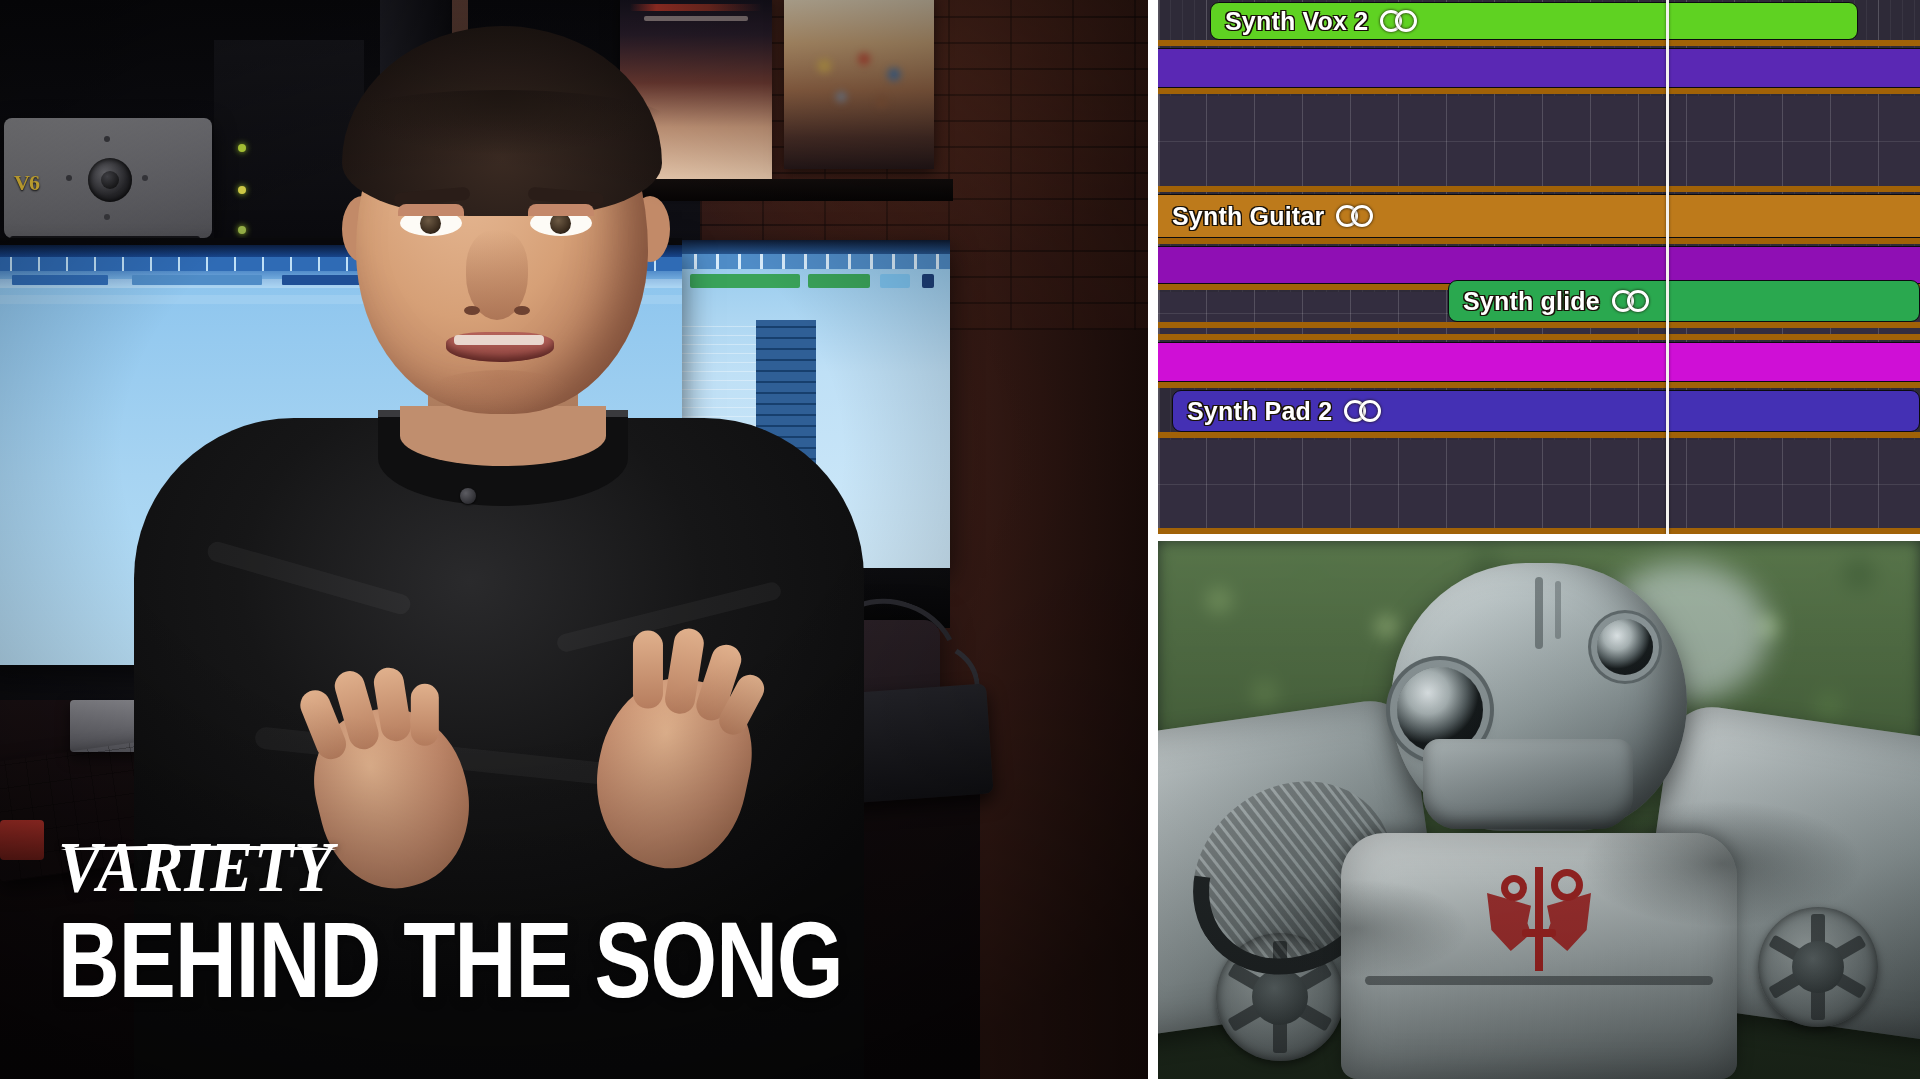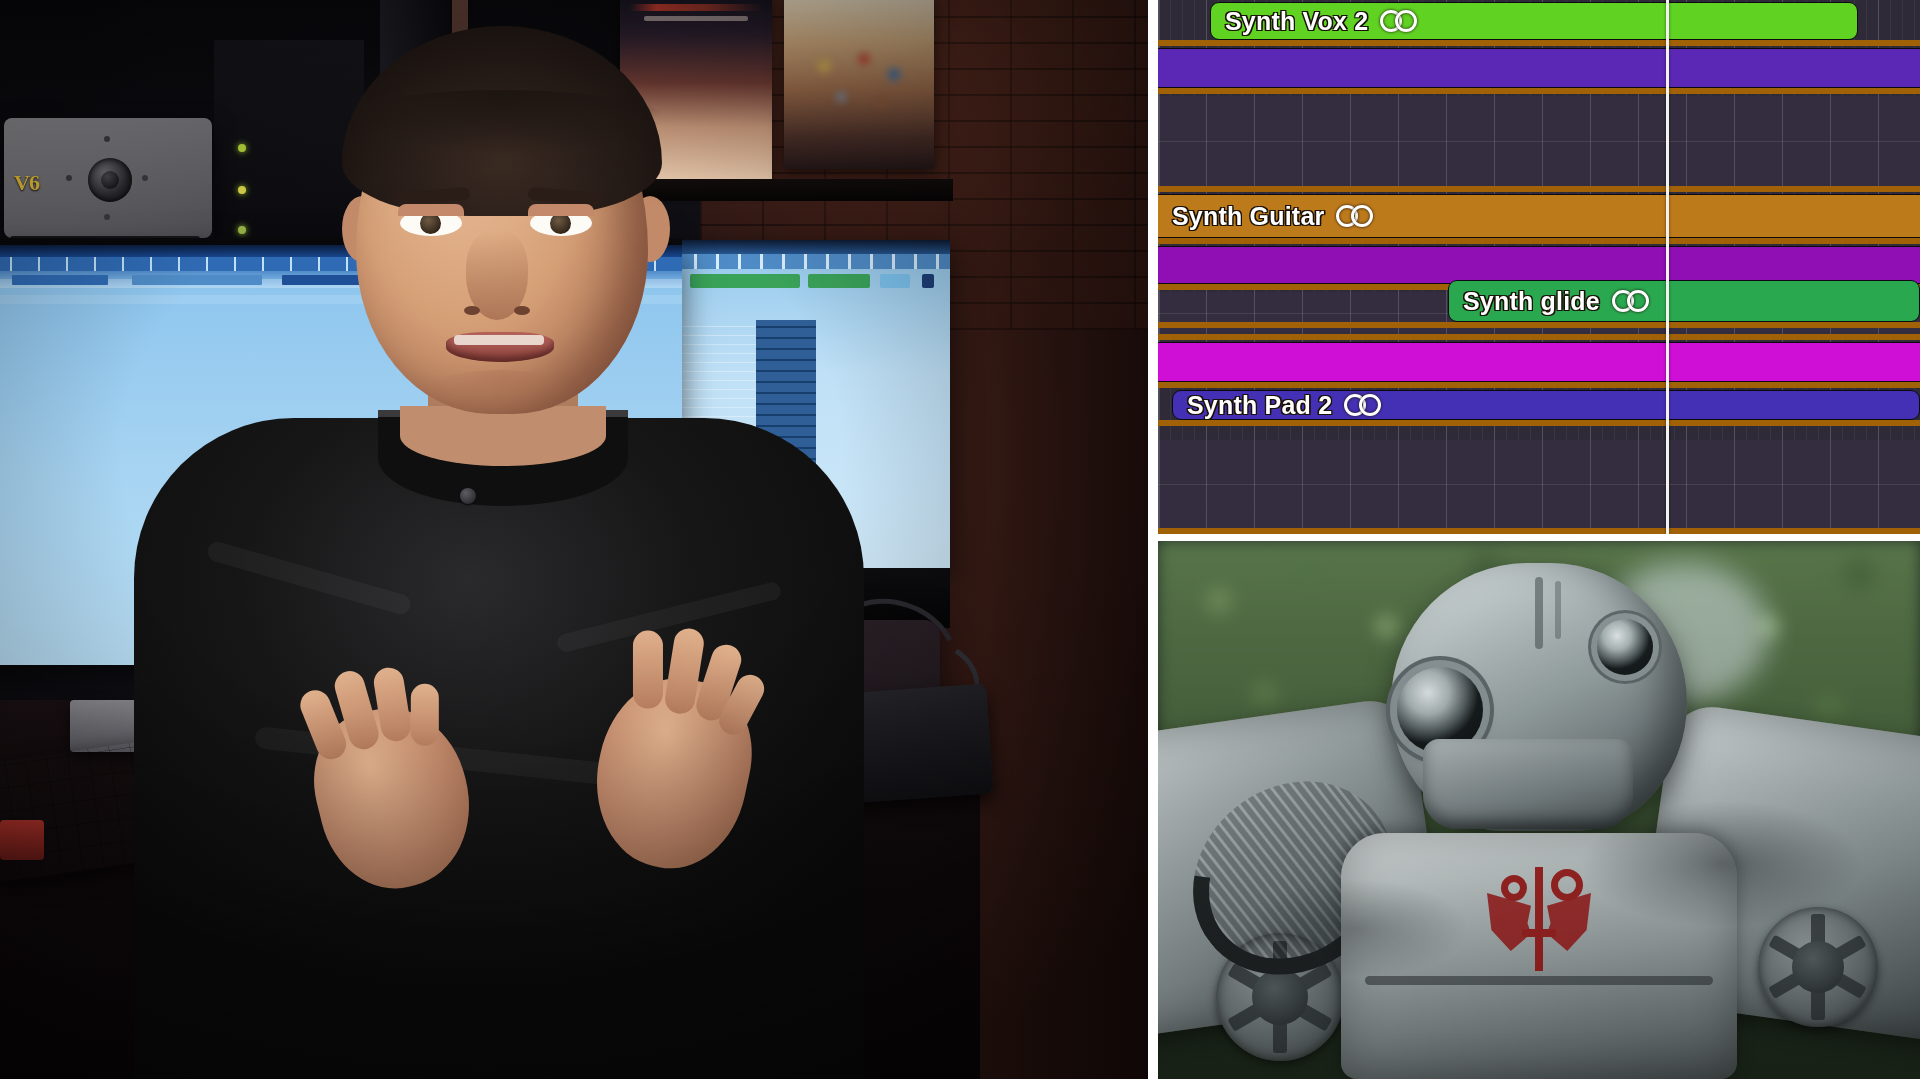--- a/index.html
+++ b/index.html
@@ -375,20 +375,24 @@
       <div class="hand hand-r">
         <div class="finger" style="left:14px;top:-40px;width:30px;height:78px;transform:rotate(-12deg)"></div>
         <div class="finger" style="left:50px;top:-50px;width:30px;height:86px;transform:rotate(-3deg)"></div>
         <div class="finger" style="left:86px;top:-42px;width:30px;height:78px;transform:rotate(6deg)"></div>
         <div class="finger" style="left:114px;top:-18px;width:28px;height:64px;transform:rotate(16deg)"></div>
       </div>
     </div>
 
     <div class="vignette"></div>
 
+    <div class="brand">
+      <div class="variety">VARIETY</div>
+      <div class="behind">BEHIND THE SONG</div>
+    </div>
   </div>
 
   <div class="right-col">
 
     <div class="daw" id="daw">
       <div class="daw-grid"></div>
       <div id="tracks">
           <div class="trk" style="top: 2px; height: 44px;">
             <div class="region" style="background: rgb(95, 210, 34); left: 52px; right: 62px;">
               <div class="region-label" style="color: rgb(255, 255, 255);">Synth Vox 2<span class="loop-ico">
@@ -423,21 +427,21 @@
             <div class="region" style="background: rgb(42, 168, 79); left: 290px; right: 0px;">
               <div class="region-label" style="color: rgb(255, 255, 255);">Synth glide<span class="loop-ico">
                   <i></i>
                   <i></i>
                 </span></div>
             </div>
           </div>
           <div class="trk" style="top: 342px; height: 46px;">
             <div class="region full" style="background: rgb(207, 15, 214); left: 0px; right: 0px;"></div>
           </div>
-          <div class="trk" style="top: 390px; height: 36px; padding-left: 13px;">
+          <div class="trk" style="top: 390px; height: 48px; padding-left: 13px;">
             <div class="region" style="background: rgb(68, 48, 180); left: 14px; right: 0px;">
               <div class="region-label" style="color: rgb(255, 255, 255);">Synth Pad 2<span class="loop-ico">
                   <i></i>
                   <i></i>
                 </span></div>
             </div>
           </div>
           <div class="trk lane" style="top: 440px; height: 94px;">
             <div class="lane-grid"></div>
             <div class="lane-mid"></div>

